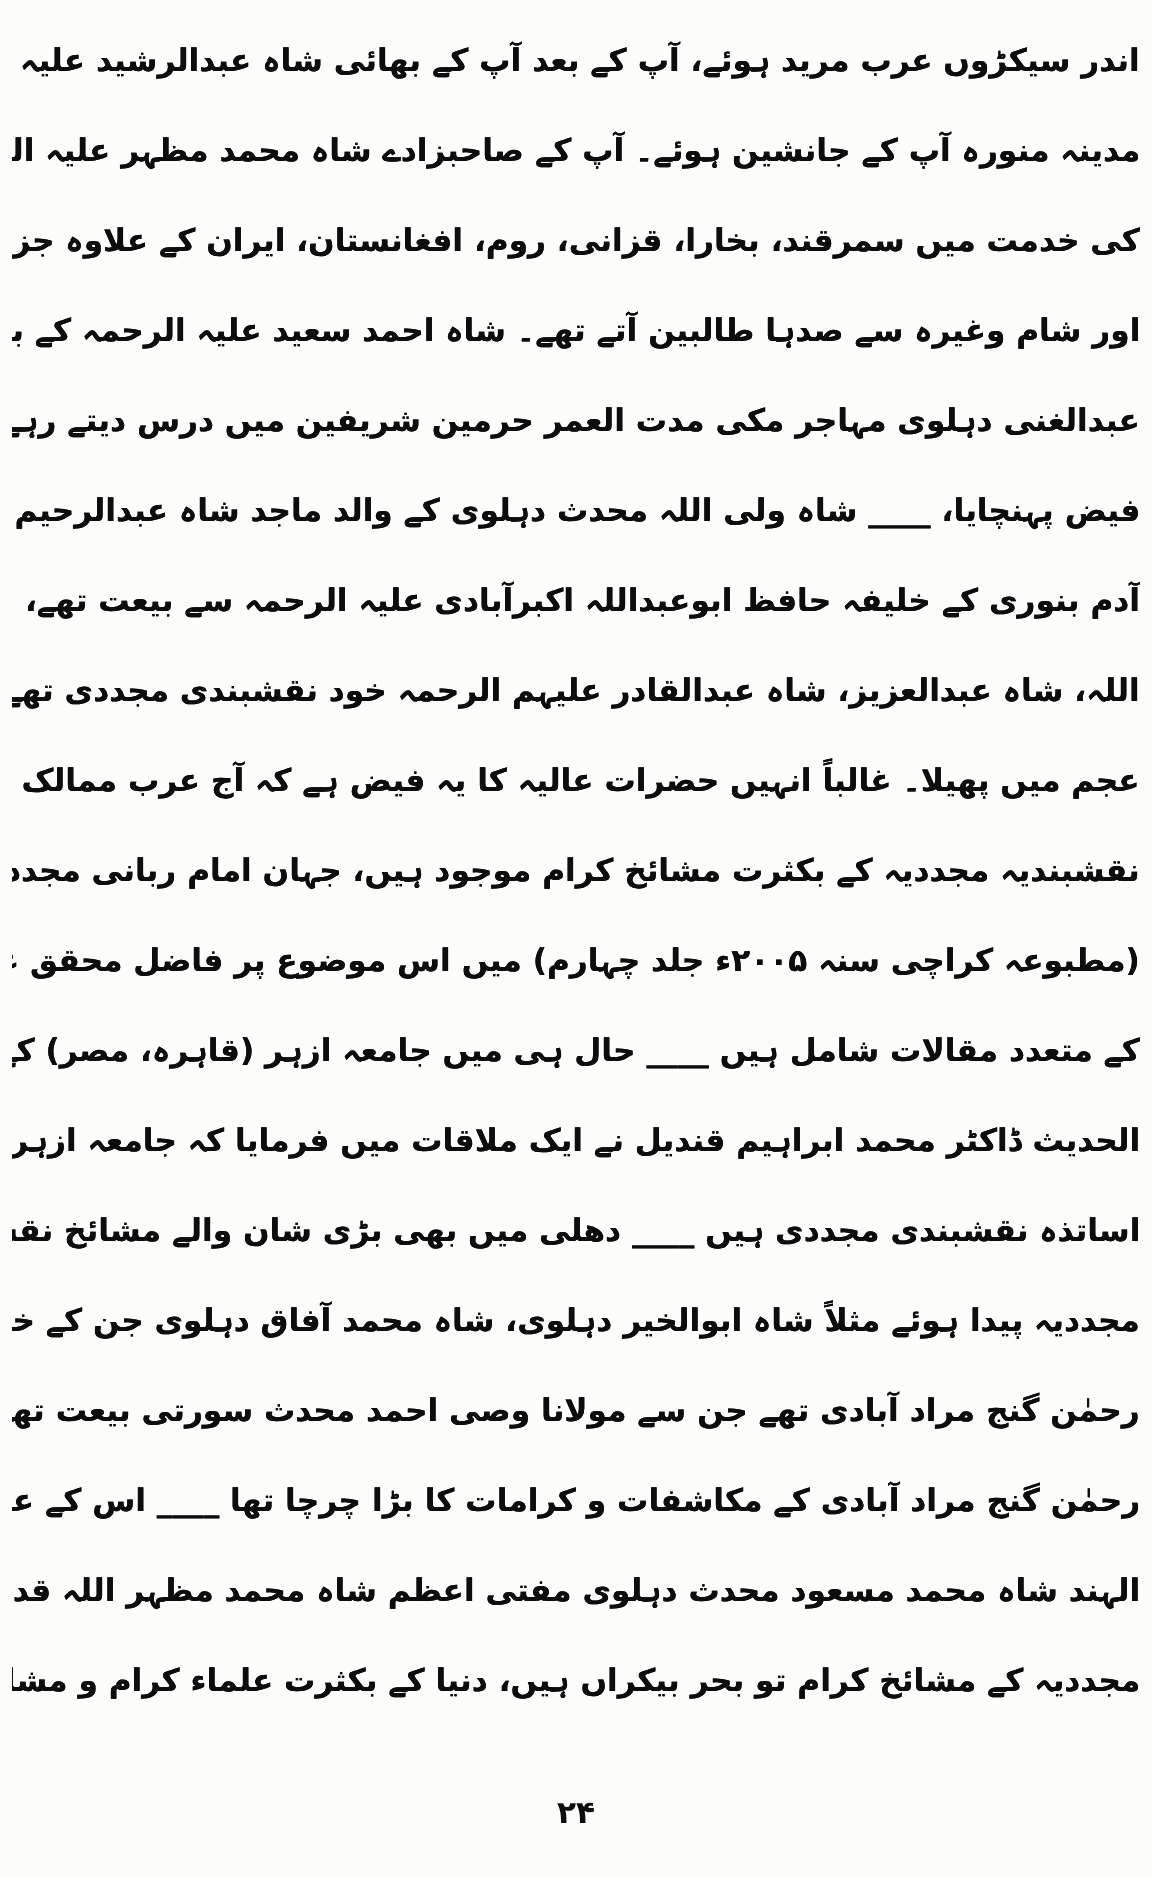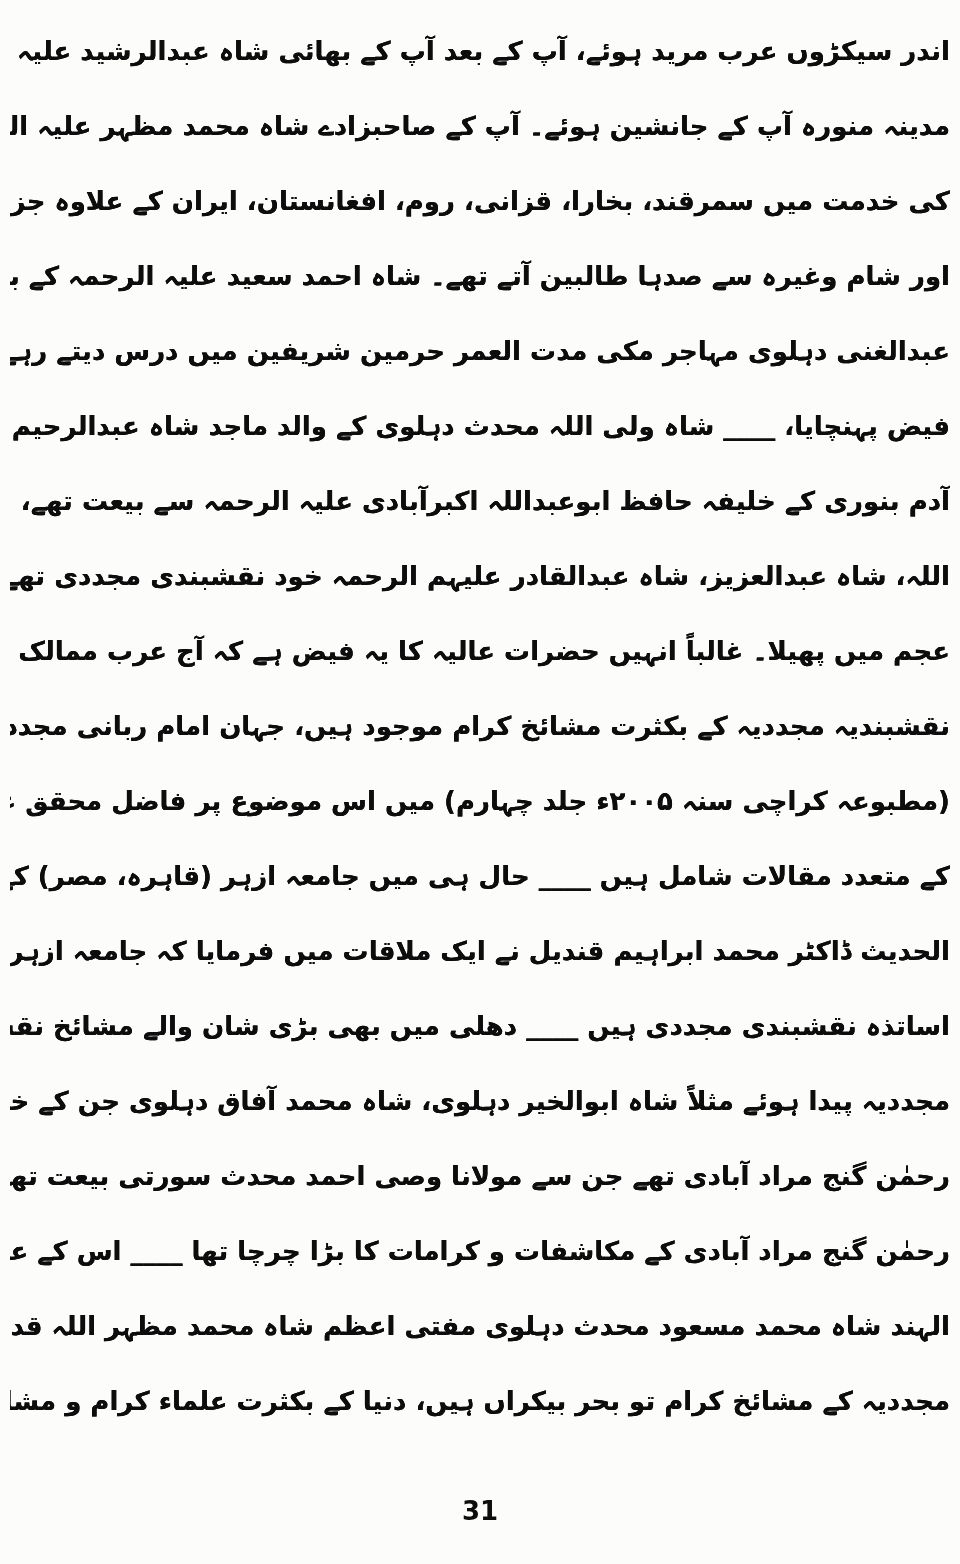--- a/index.html
+++ b/index.html
@@ -70,14 +70,14 @@
     <div class="line">کے متعدد مقالات شامل ہیں ____ حال ہی میں جامعہ ازہر (قاہرہ، مصر) کے شیخ</div>
     <div class="line">الحدیث ڈاکٹر محمد ابراہیم قندیل نے ایک ملاقات میں فرمایا کہ جامعہ ازہر میں کئی</div>
     <div class="line">اساتذہ نقشبندی مجددی ہیں ____ دھلی میں بھی بڑی شان والے مشائخ نقشبندیہ</div>
     <div class="line">مجددیہ پیدا ہوئے مثلاً شاہ ابوالخیر دہلوی، شاہ محمد آفاق دہلوی جن کے خلیفہ شاہ فضل</div>
     <div class="line">رحمٰن گنج مراد آبادی تھے جن سے مولانا وصی احمد محدث سورتی بیعت تھے، شاہ فضل</div>
     <div class="line">رحمٰن گنج مراد آبادی کے مکاشفات و کرامات کا بڑا چرچا تھا ____ اس کے علاوہ فقیہ</div>
     <div class="line">الہند شاہ محمد مسعود محدث دہلوی مفتی اعظم شاہ محمد مظہر اللہ قدس سرہٗ سلسلہ عالیہ نقشبندیہ</div>
     <div class="line">مجددیہ کے مشائخ کرام تو بحر بیکراں ہیں، دنیا کے بکثرت علماء کرام و مشائخ کرام کا</div>
   </div>
 
-  <div class="page-number">31</div>
+  <div class="page-number">۲۴</div>
 </div>
 
 </body></html>

